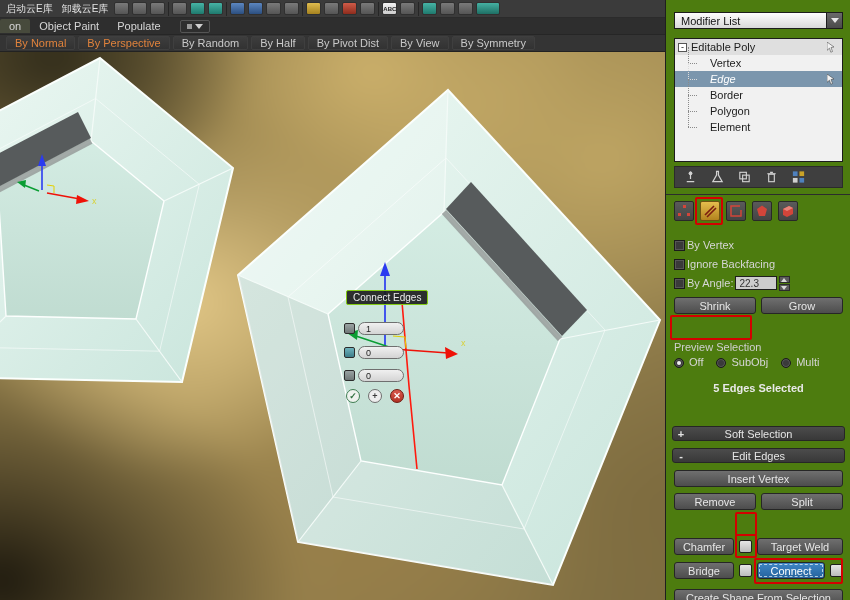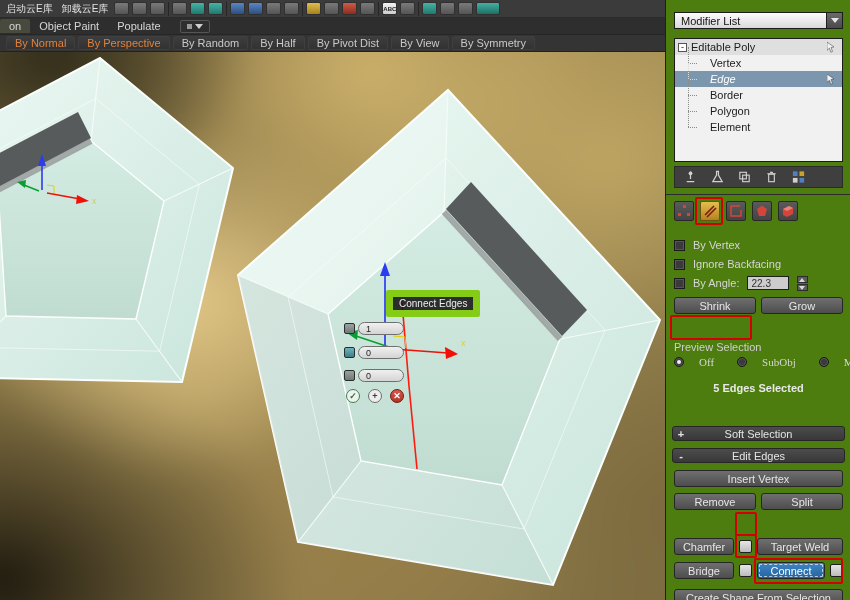--- a/index.html
+++ b/index.html
@@ -53,21 +53,21 @@
       radial-gradient(400px 300px at 6% 90%, rgba(26,22,12,.98), rgba(26,22,12,0) 75%),
       radial-gradient(330px 260px at 55% 82%, rgba(152,126,72,.85), rgba(152,126,72,0) 70%),
       radial-gradient(300px 230px at 96% 78%, rgba(124,106,62,.85), rgba(124,106,62,0) 70%),
       linear-gradient(135deg, #6d5e37, #a68f55 45%, #79693f);
     filter: blur(14px); }
   .vp-svg { position:absolute; left:0; top:0; width:665px; height:548px; }
 
   
   .caddy { position:absolute; left:344px; top:238px; width:96px; height:120px; z-index:4; font-size:10px; }
   .caddy-title { position:absolute; left:2px; top:0; background:rgba(25,25,25,.9); color:#ececec;
-                 padding:1px 6px; border-radius:2px; white-space:nowrap; border:7px solid #84cc16;margin-left:40px; }
+                 padding:1px 6px; border-radius:2px; white-space:nowrap; border:1px solid #84cc16; }
   .caddy-row { position:absolute; left:0; display:flex; align-items:center; gap:3px; }
   .caddy-ic { width:11px; height:11px; border:1px solid #2c2c2c; background:linear-gradient(#9aa3a3,#707878); border-radius:2px; }
   .caddy-ic.hl { background:linear-gradient(#6fb3bd,#3d7d88); }
   .caddy-pill { width:46px; height:13px; background:linear-gradient(#f0f0f0,#d4d4d4); border:1px solid #6f6f6f;
                 border-radius:7px; color:#222; font-size:9px; display:flex; align-items:center; padding-left:7px; }
   .caddy-circles { position:absolute; left:2px; top:99px; display:flex; gap:8px; }
   .cbtn { width:14px; height:14px; border-radius:50%; font-size:9px; font-weight:bold;
           display:flex; align-items:center; justify-content:center; }
   .cbtn.ok { background:#eef2ee; border:1px solid #3f7d52; color:#2e6f3e; }
   .cbtn.apply { background:#ededed; border:1px solid #6e6e6e; color:#3c3c3c; }
@@ -102,40 +102,40 @@
 
   .stack-tools { top:166px; height:22px; display:flex; align-items:center; gap:12px; padding:0 8px;
                  background:#3f3f3f; border:1px solid #2b2b2b; }
   .divider { position:absolute; left:0; width:185px; top:194px; border-top:1px solid #2c2c2c; }
 
   .subobj-row { top:201px; height:22px; display:flex; gap:6px; }
   .sot { width:20px; height:20px; background:linear-gradient(#5a5a5a,#444); border:1px solid #282828;
          border-radius:2px; display:flex; align-items:center; justify-content:center; }
   .sot.active { background:linear-gradient(#e5bd4d,#b2831e); border-color:#6d5213; }
 
-  .chk-row { display:flex; align-items:center; gap:8px; height:14px; }
+  .chk-row { display:flex; align-items:center; gap:2px; height:14px; }
   .chk { width:11px; height:11px; background:#3a3a3a; border:1px solid #1b1b1b; box-shadow:inset 0 0 0 1px #565656; }
   .nfield { width:42px; height:14px; background:#cdcdcd; border:1px solid #1e1e1e; color:#333; font-size:10px;
             display:flex; align-items:center; padding:0 3px; }
   .spin { width:11px; height:15px; display:flex; flex-direction:column; gap:1px; flex:0 0 auto; }
   .spin b { flex:1; background:#5c5c5c; border:1px solid #2c2c2c; position:relative; }
   .spin b.up::after { content:""; position:absolute; left:1px; top:1px; border-left:3px solid transparent;
                       border-right:3px solid transparent; border-bottom:4px solid #d9d9d9; }
   .spin b.dn::after { content:""; position:absolute; left:1px; top:1px; border-left:3px solid transparent;
                       border-right:3px solid transparent; border-top:4px solid #d9d9d9; }
 
   .btn { display:flex; align-items:center; justify-content:center; height:17px;
          background:linear-gradient(#6f6f6f,#4d4d4d); border:1px solid #262626; border-radius:3px;
          color:#e6e6e6; font-size:11px; white-space:nowrap; }
   .btn.hl { background:linear-gradient(#3f86c4,#25639e); color:#fff; outline:1px dashed rgba(255,255,255,.65); outline-offset:-3px; }
   .sqbtn { width:13px; height:13px; flex:0 0 13px; background:linear-gradient(#e6e6e6,#bcbcbc);
            border:1px solid #1e1e1e; border-radius:2px; align-self:center; }
   .prow { display:flex; gap:5px; }
 
-  .radio-row { display:flex; align-items:center; gap:15px;font-family:Liberation Serif, serif; }
+  .radio-row { display:flex; align-items:flex-end; gap:5px; }
   .radio { width:10px; height:10px; border-radius:50%; background:#3a3a3a; border:1px solid #1b1b1b;
            box-shadow:inset 0 0 0 1px #575757; position:relative; flex:0 0 auto; }
   .radio.sel::after { content:""; position:absolute; left:2px; top:2px; width:4px; height:4px; border-radius:50%; background:#f0f0f0; }
   .radio-lbl { margin-right:8px; }
 
   .status-txt { text-align:center; color:#e9e9e9;font-weight:bold; }
 
   .rollout { position:absolute; left:6px; width:173px; height:15px; background:linear-gradient(#4c4c4c,#383838);
              border:1px solid #262626; border-radius:3px; display:flex; align-items:center; color:#e4e4e4; }
   .rtoggle { width:16px; text-align:center; font-weight:bold; font-size:11px; }

